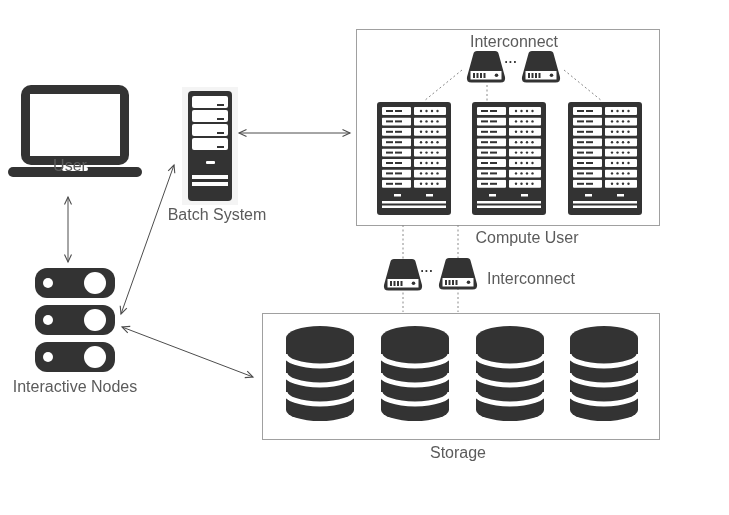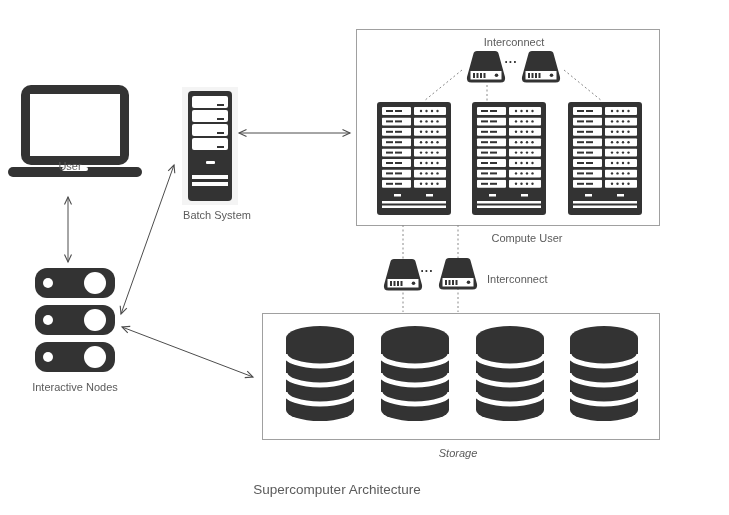--- a/index.html
+++ b/index.html
@@ -17,32 +17,32 @@
     position:absolute;
     border:1px solid var(--border,#a0a0a0);
     background:transparent;
   }
   .compute-box{left:356px;top:29px;width:302px;height:195px;}
   .storage-box{left:262px;top:313px;width:396px;height:125px;}
   svg.overlay{position:absolute;left:0;top:0;}
   .lbl{
     position:absolute;
     color:var(--label,#5b5b5b);
-    font-size:11px;
+    font-size:16px;
     line-height:14px;
     text-align:center;
     white-space:nowrap;
   }
   .user-label{left:20px;top:159px;width:100px;}
   .interactive-label{left:5px;top:380px;width:140px;}
   .batch-label{left:157px;top:208px;width:120px;}
   .interconnect-top-label{left:454px;top:35px;width:120px;}
   .compute-label{left:457px;top:231px;width:140px;}
   .interconnect-mid-label{left:487px;top:272px;width:120px;text-align:left;}
-  .storage-label{left:398px;top:446px;width:120px;font-style:italic;}
+  .storage-label{left:398px;top:446px;width:120px;}
   .ellipsis{
     position:absolute;
     color:var(--icon,#333333);
     font-size:12px;font-weight:bold;line-height:12px;
     letter-spacing:1px;text-align:center;
   }
   .ellipsis-top{left:501px;top:53px;width:20px;}
   .ellipsis-mid{left:417px;top:262px;width:20px;}
   .title{
     position:absolute;left:187px;top:481px;width:300px;
@@ -193,15 +193,14 @@
 
   <div class="lbl user-label">User</div>
   <div class="lbl batch-label">Batch System</div>
   <div class="lbl interactive-label">Interactive Nodes</div>
   <div class="lbl interconnect-top-label">Interconnect</div>
   <div class="ellipsis ellipsis-top">...</div>
   <div class="lbl compute-label">Compute User</div>
   <div class="ellipsis ellipsis-mid">...</div>
   <div class="lbl interconnect-mid-label">Interconnect</div>
   <div class="lbl storage-label">Storage</div>
-  <div class="title">Supercomputer Architecture</div>
 
 </div>
 
 </body></html>

